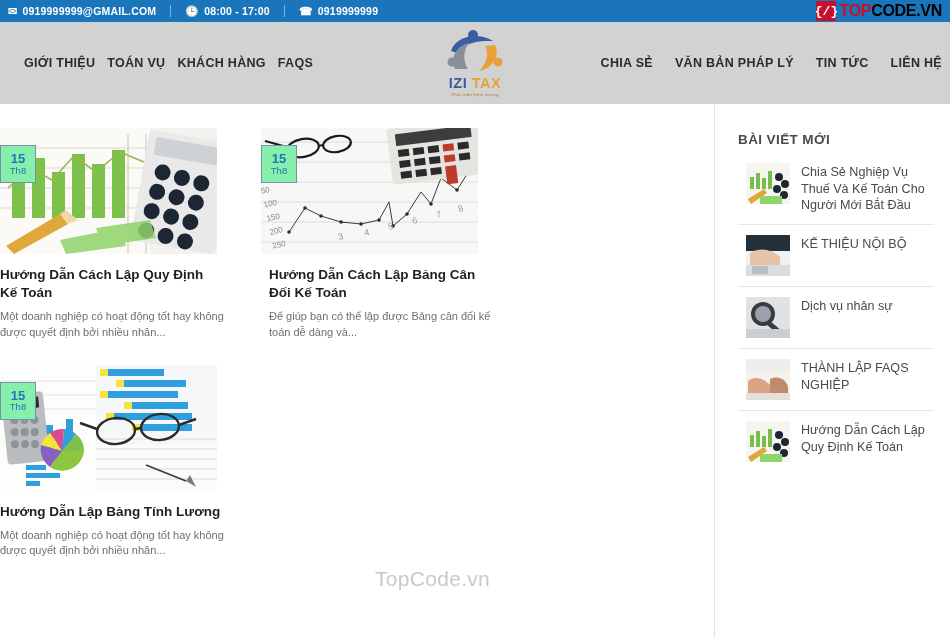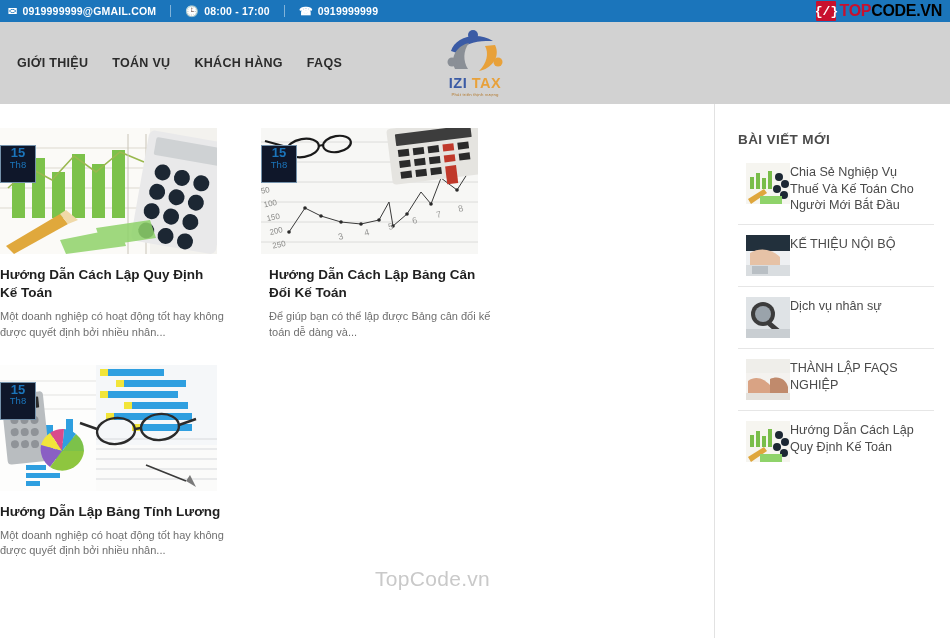--- a/index.html
+++ b/index.html
@@ -61,22 +61,22 @@
   .header {
     height:82px;
     background:#d2d2d2;
     display:flex;
     align-items:center;
     position:relative;
   }
   .nav {
     display:flex;
     align-items:center;
-    gap:24px;
-    padding-left:17px;
+    gap:12px;
+    padding-left:24px;
   }
   .nav.right { position:absolute; right:8px; gap:22px; padding-left:0; }
   .nav a {
     font-size:12.5px;
     font-weight:bold;
     color:#2b2b2b;
     text-decoration:none;
     letter-spacing:.3px;
     white-space:nowrap;
     cursor:pointer;
@@ -122,24 +122,24 @@
     background:#eee;
   }
   .card.c2 .thumb { width:217px; }
 
   .thumb svg { display:block; width:100%; height:100%; }
 
   .date-badge {
     position:absolute;
     left:0; top:17px;
     width:36px; height:38px;
-    background:#0f172a;
+    background:#86efac;
     border:1px solid #7592ab;
     display:flex; flex-direction:column;
-    align-items:center; justify-content:flex-start;
+    align-items:center; justify-content:center;
     line-height:1.05;
   }
   .date-badge .d-day {
     font-size:13px; font-weight:bold; color:#1b75bb;
   }
   .date-badge .d-mon {
     font-size:9.5px; color:#1b75bb;
   }
 
   .card-title {
@@ -175,20 +175,21 @@
   .sb-head {
     font-size:13.5px;
     font-weight:bold;
     color:#4a4a4a;
     letter-spacing:.4px;
     margin:0 0 12px 0;
   }
   .sb-item {
     display:flex;
     align-items:flex-start;
+    gap:11px;
     padding:10px 8px;
     border-top:1px solid #e6e6e6;
     cursor:pointer;
   }
   .sb-item:first-of-type { border-top:none; padding-top:4px; }
   .sb-thumb {
     width:44px; height:41px;
     flex:0 0 44px;
     overflow:hidden;
     background:#eee;
@@ -258,20 +259,26 @@
       <path d="M8 22 C12 8, 34 2, 50 12 C42 12, 24 11, 14 24 Z" fill="#3b5ba5"></path>
       <path d="M12 40 C6 26, 16 16, 26 14 C20 22, 20 32, 25 40 Z" fill="#8a8f96"></path>
       <path d="M52 16 C58 28, 48 40, 36 42 C44 34, 46 24, 42 17 Z" fill="#e8a13a"></path>
       <circle cx="9" cy="33" r="4.5" fill="#8a8f96"></circle>
       <circle cx="55" cy="33" r="4.5" fill="#e8a13a"></circle>
     </svg>
     <div class="brand-name"><span class="bn-izi">IZI</span> <span class="bn-tax">TAX</span></div>
     <div class="brand-tag">Phát triển thịnh vượng</div>
   </div>
 
+  <nav class="nav right">
+    <a>CHIA SẺ</a>
+    <a>VĂN BẢN PHÁP LÝ</a>
+    <a>TIN TỨC</a>
+    <a>LIÊN HỆ</a>
+  </nav>
 </div>
 
 <div class="page">
 
   <div class="main">
     <div class="grid">
 
       <article class="card c1">
         <div class="thumb">
           <svg viewBox="0 0 217 126" preserveAspectRatio="none">

